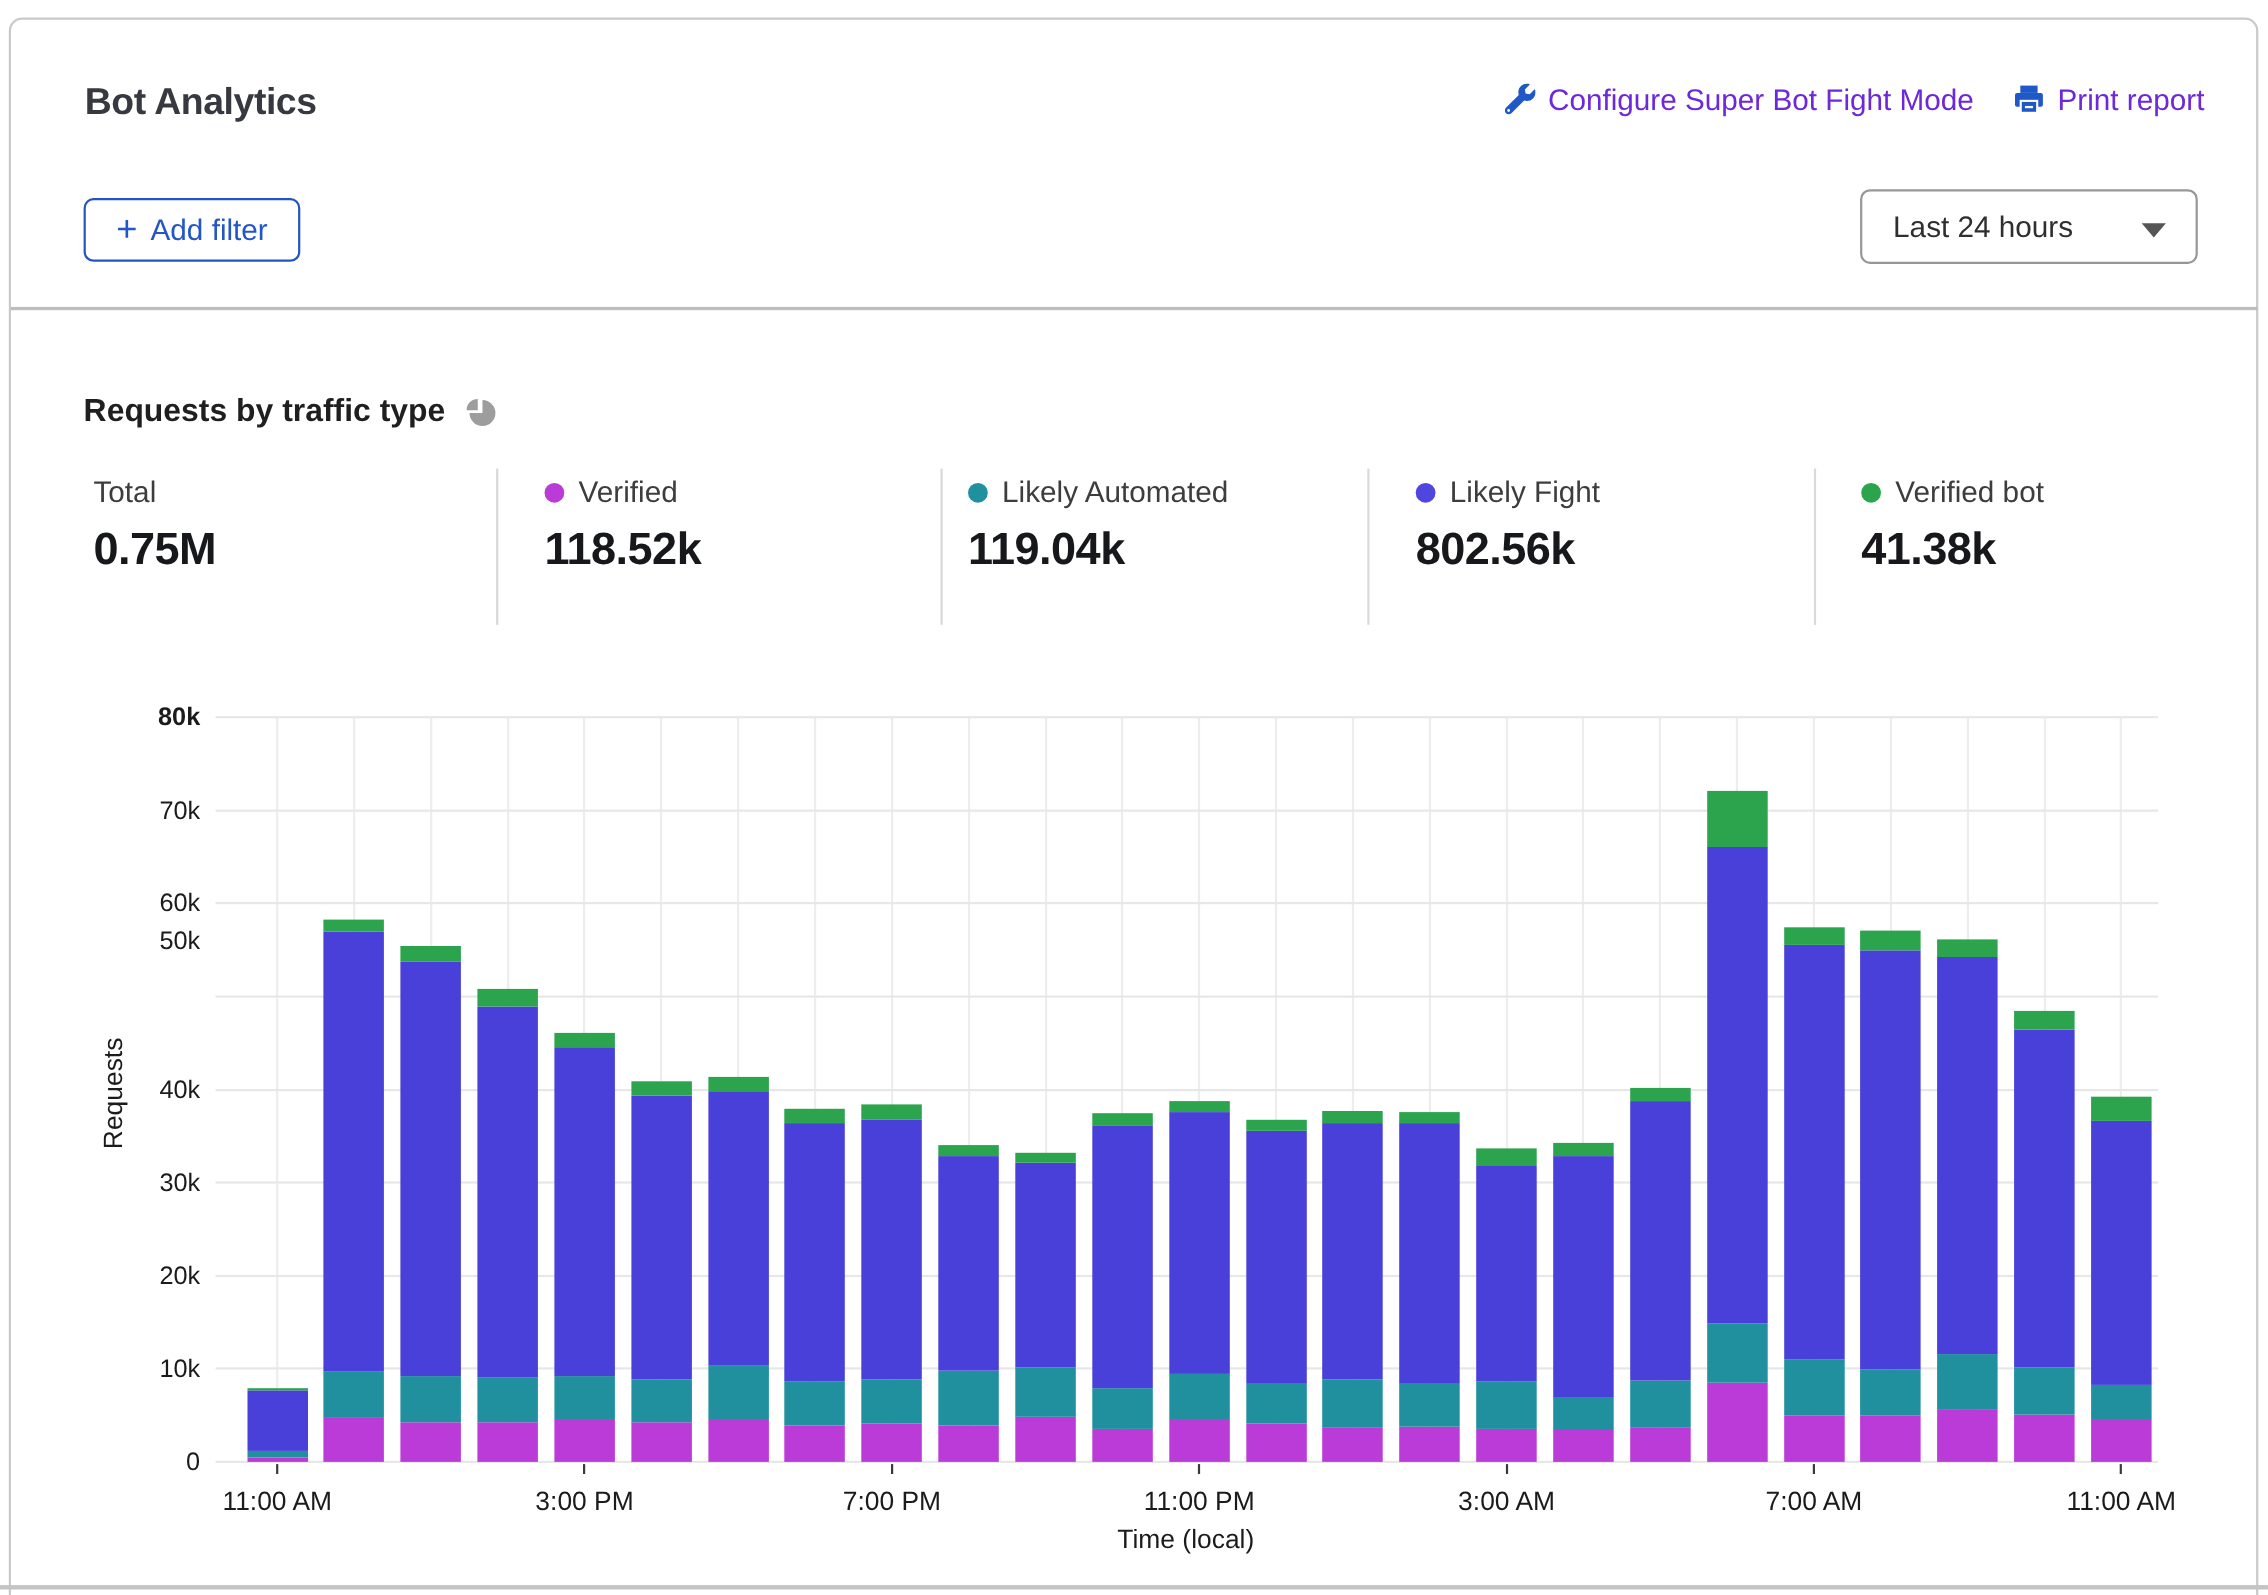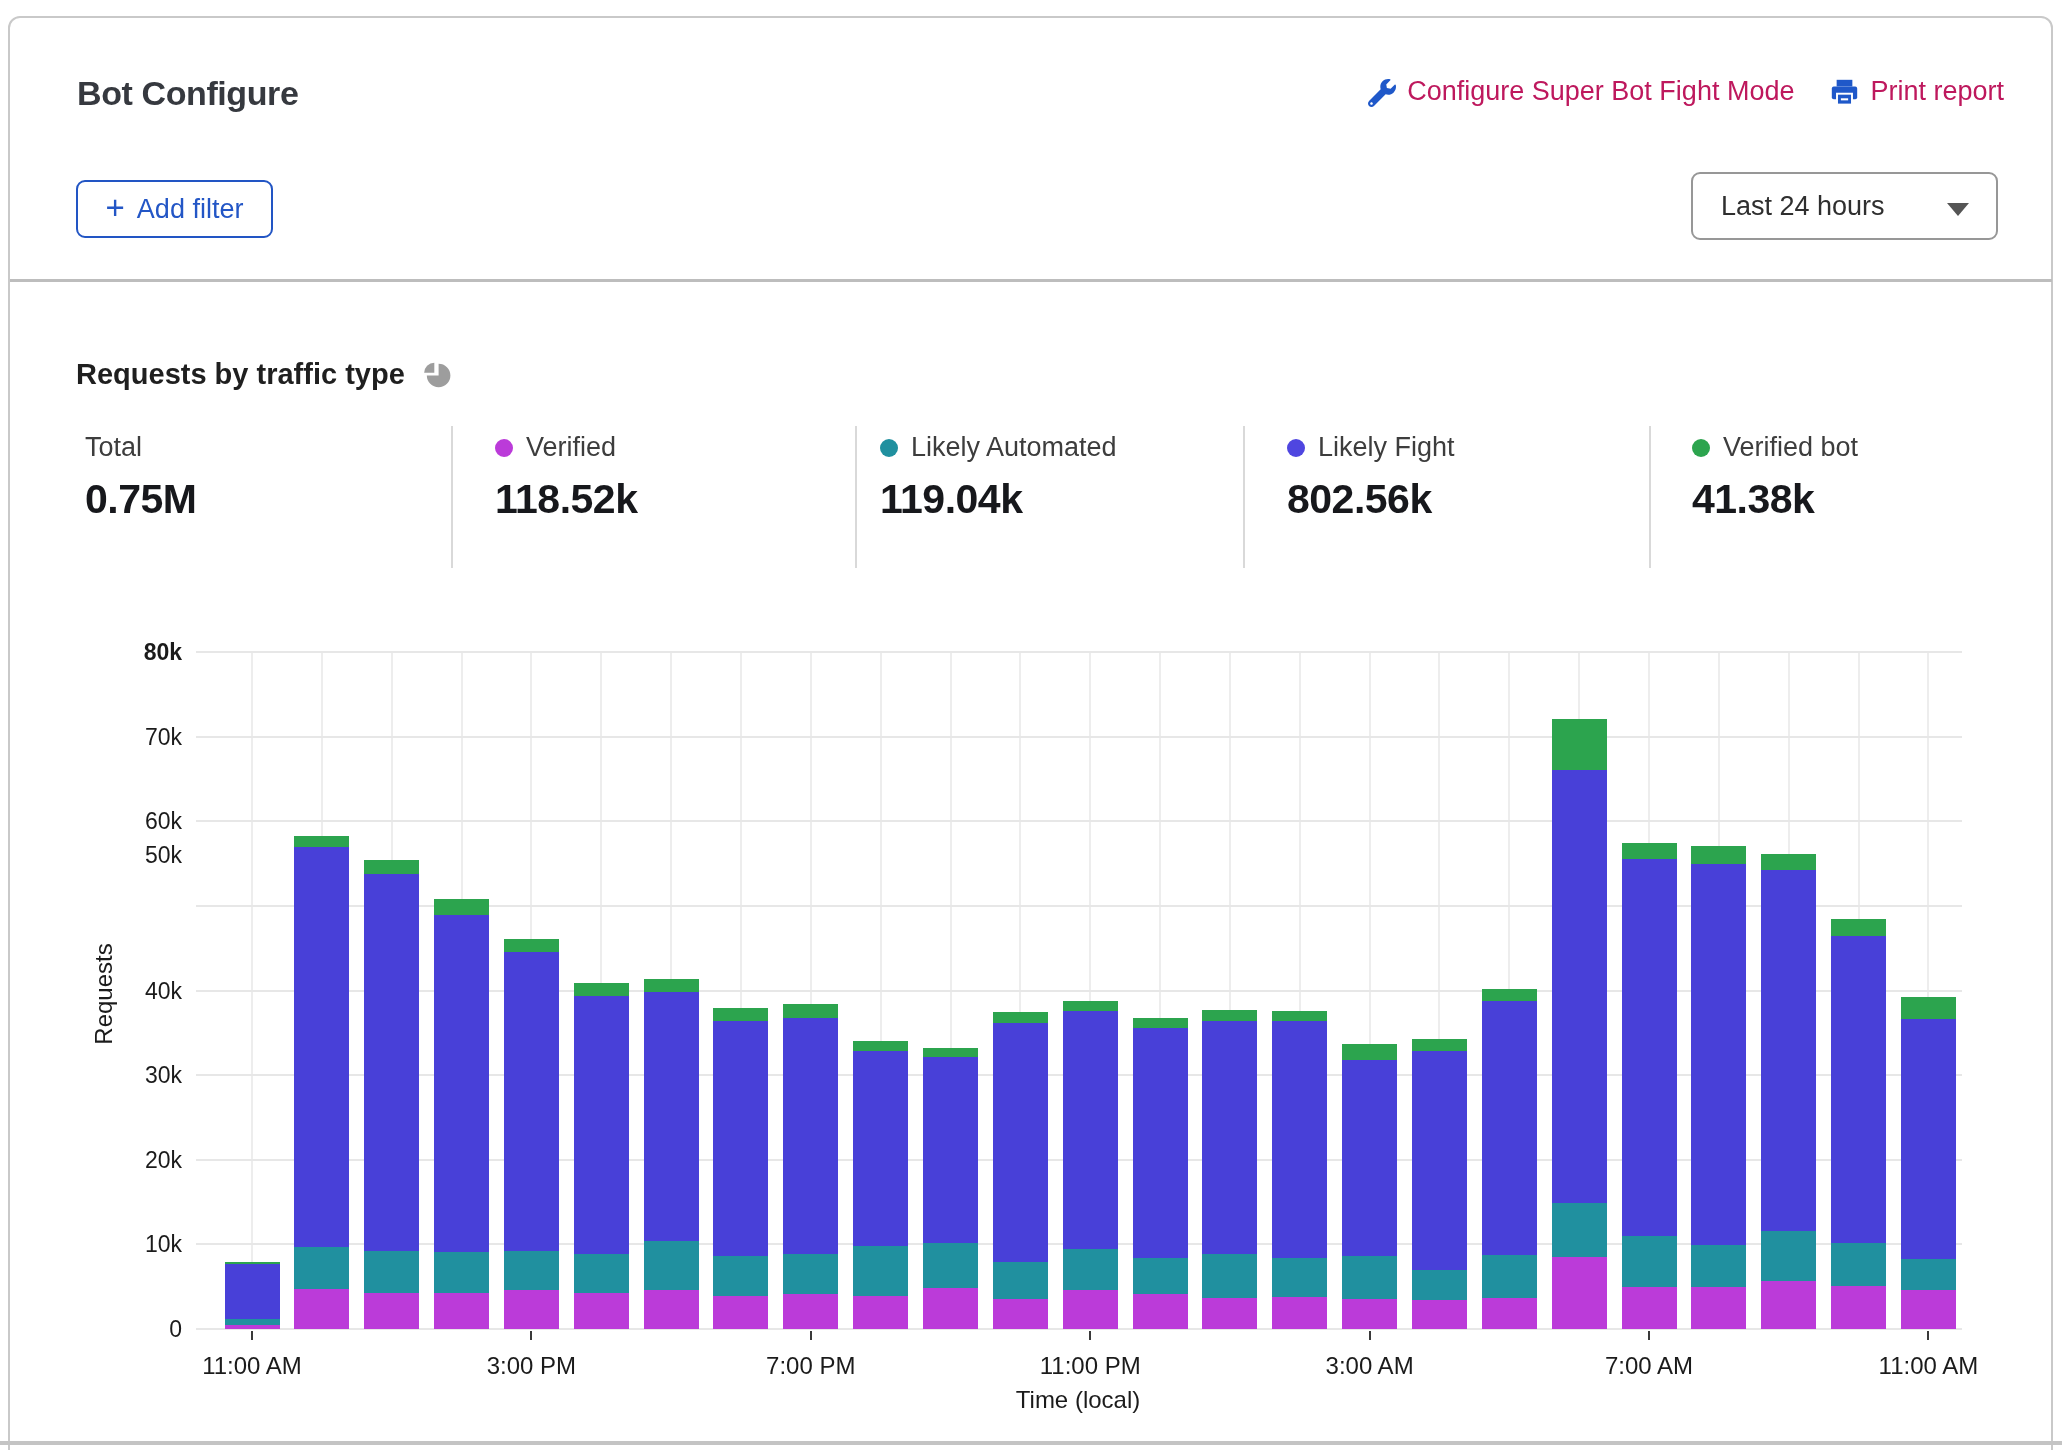--- a/index.html
+++ b/index.html
@@ -4,21 +4,21 @@
 <style>
   * { margin:0; padding:0; box-sizing:border-box; }
   html,body { background:#ffffff; }
   body { font-family:"Liberation Sans", sans-serif; }
   .page { position:relative; width:2062px; height:1450px; background:#fff; overflow:hidden; }
   .card-border { position:absolute; left:8px; top:16px; width:2045px; height:1600px;
                  border:2px solid #c9c9c9; border-radius:12px; pointer-events:none; }
   .page-title { position:absolute; left:77px; top:74px; font-size:34px; font-weight:bold;
                 color:#36393f; letter-spacing:-0.4px; }
   .top-links { position:absolute; top:76px; right:58px; display:flex; gap:36px; align-items:center; }
-  .link { display:flex; align-items:flex-end; gap:11px; color:#be185d; font-size:27px; cursor:pointer; white-space:nowrap; }
+  .link { display:flex; align-items:flex-start; gap:11px; color:#6d28d9; font-size:27px; cursor:pointer; white-space:nowrap; }
   .add-filter-btn { position:absolute; left:76px; top:180px; width:197px; height:58px;
                     border:2.5px solid #2255c4; border-radius:9px; color:#2356c6; font-size:27px;
                     background:#fff; display:flex; align-items:center; justify-content:center; gap:12px; cursor:pointer; }
   .plus-glyph { font-size:33px; font-weight:400; line-height:1; margin-top:-3px; }
   .time-select { position:absolute; left:1691px; top:172px; width:307px; height:68px;
                  border:2px solid #979797; border-radius:9px; background:#fff; cursor:pointer;
                  display:flex; align-items:center; padding:0 28px; font-size:27px; color:#2f2f2f; }
   .caret { position:absolute; right:27px; top:29px; width:0; height:0;
            border-left:11px solid transparent; border-right:11px solid transparent; border-top:13px solid #555; }
   .header-divider { position:absolute; left:10px; top:279px; width:2042px; height:3px; background:#bdbdbd; }
@@ -44,21 +44,21 @@
   .axis-label-x { position:absolute; left:1078px; top:1386px; transform:translateX(-50%);
                   font-size:24px; color:#1b1b1b; }
   .bottom-divider { position:absolute; left:0; top:1441px; width:2062px; height:4px; background:#c4c4c4; }
 </style>
 </head>
 <body>
 
 <div class="page">
   <div class="card-border"></div>
 
-  <div class="page-title">Bot Configure</div>
+  <div class="page-title">Bot Analytics</div>
 
   <div class="top-links">
     <div class="link">
       <span style="display:flex;">
         <svg width="28" height="28" viewBox="0 0 512 512" fill="#1f58c9">
           <path d="M507.73 109.1c-2.24-9.03-13.54-12.09-20.12-5.51l-74.36 74.36-67.88-11.31-11.31-67.88 74.36-74.36c6.62-6.62 3.43-17.9-5.66-20.16-47.38-11.74-99.55.91-136.58 37.93-39.64 39.64-50.55 97.1-34.05 147.2L18.74 402.76c-24.99 24.99-24.99 65.51 0 90.5 24.99 24.99 65.51 24.99 90.5 0l213.21-213.21c50.12 16.71 107.47 5.68 147.37-34.22 37.07-37.07 49.7-89.32 37.91-136.73zM64 472c-13.25 0-24-10.75-24-24 0-13.26 10.75-24 24-24s24 10.74 24 24c0 13.25-10.75 24-24 24z"></path>
         </svg>
       </span>
       <span>Configure Super Bot Fight Mode</span>
     </div>

